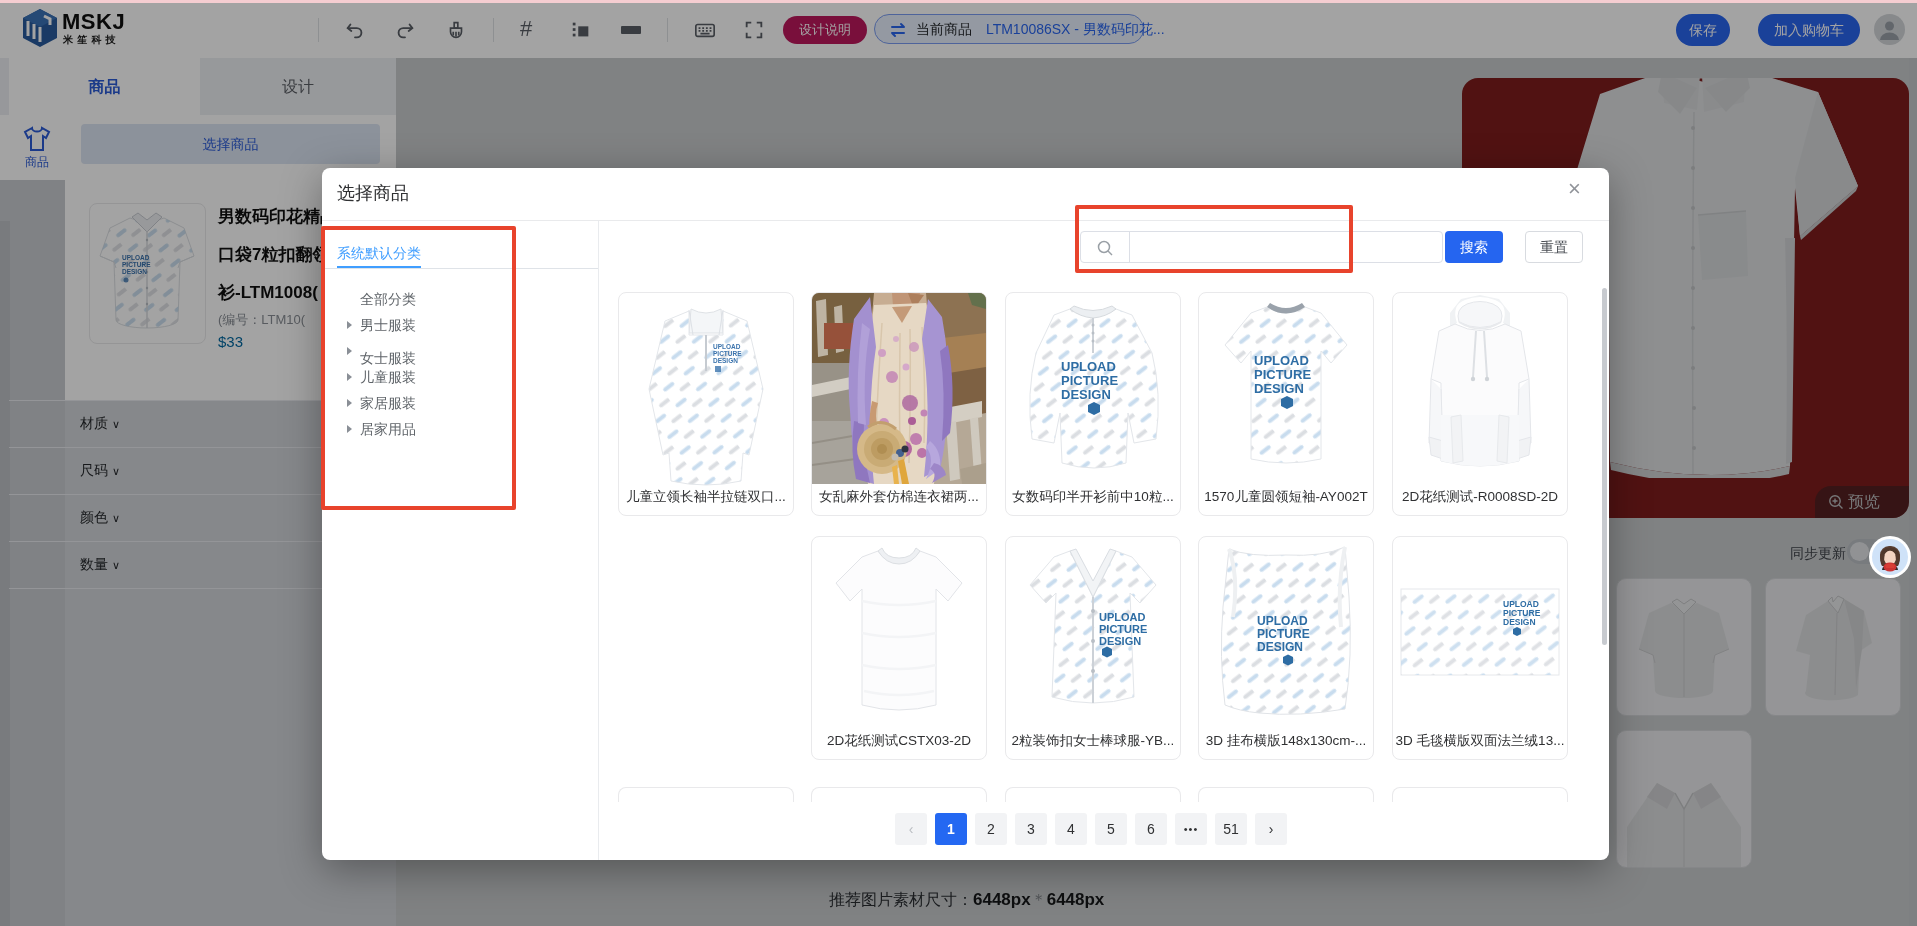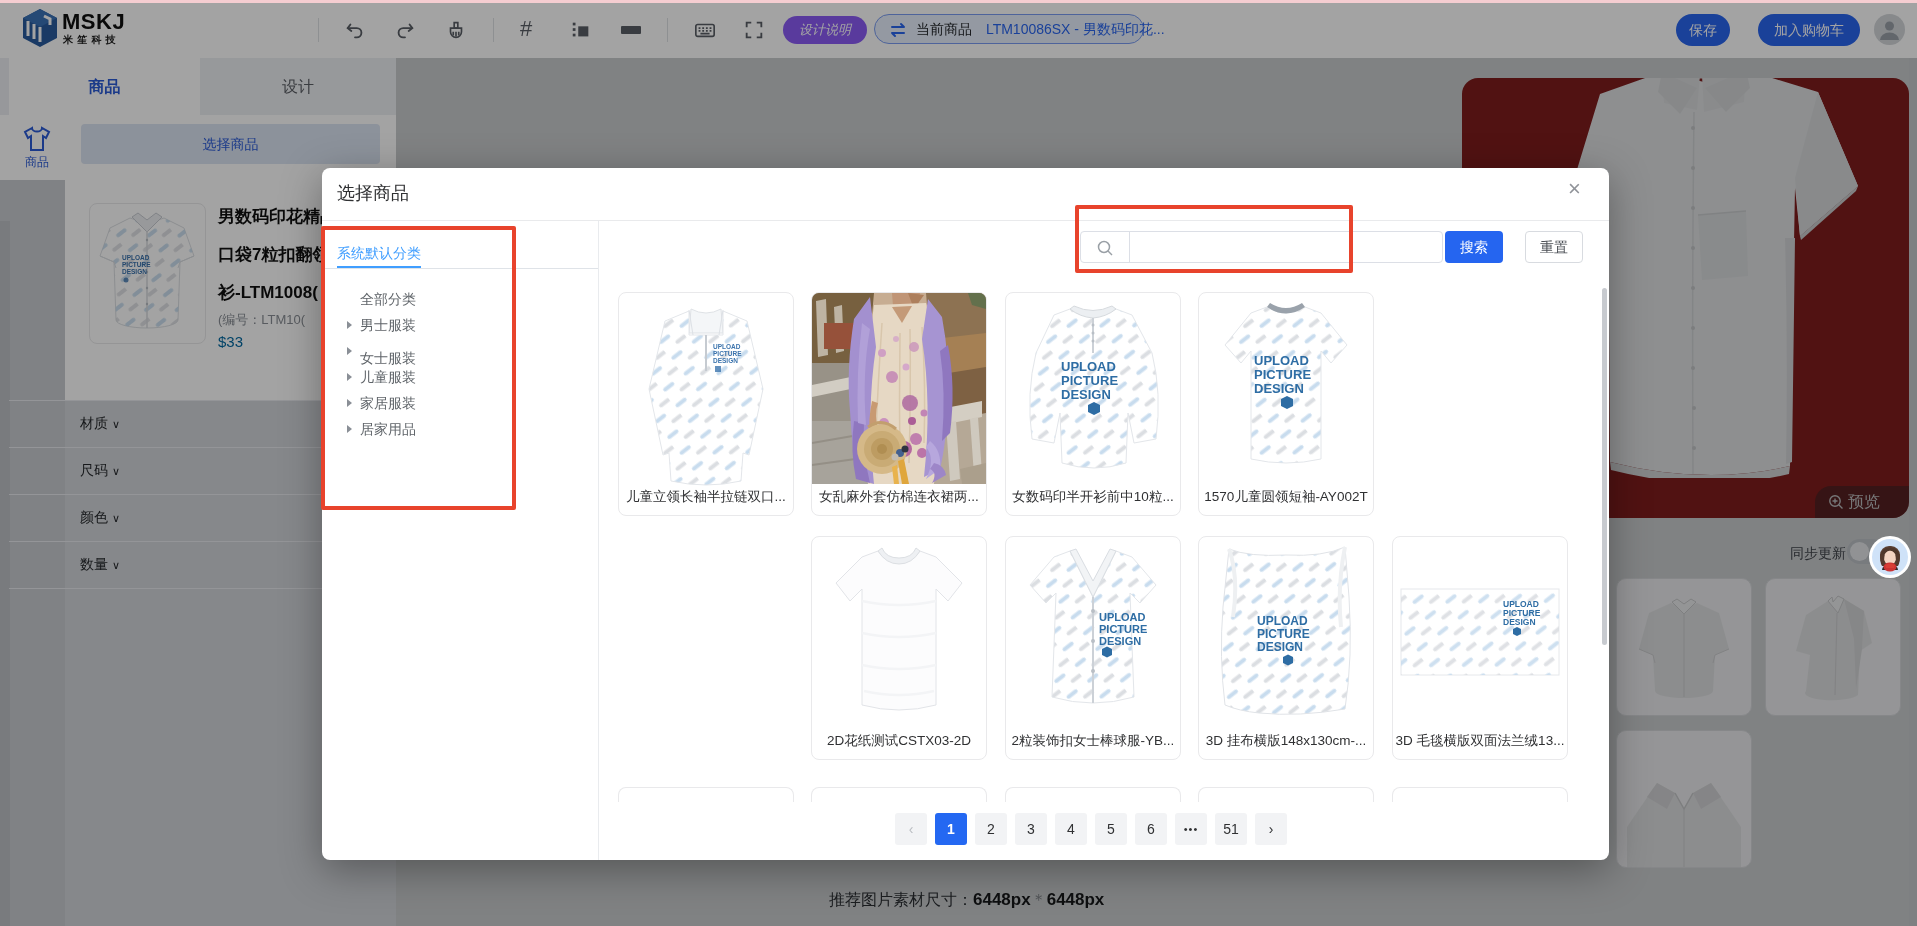--- a/index.html
+++ b/index.html
@@ -3,21 +3,21 @@
 <meta charset="utf-8">
 <style>
 * { margin:0; padding:0; box-sizing:border-box; }
 html,body { width:1917px; height:926px; overflow:hidden; }
 body { font-family:"Liberation Sans", sans-serif; position:relative; background:#c9ccce; }
 .abs { position:absolute; }
 
 #topbar { position:absolute; left:0; top:0; width:1917px; height:58px; background:#ffffff; z-index:1; }
 .vsep { position:absolute; top:18px; width:1px; height:24px; background:#dfe1e5; }
 .ticon { position:absolute; top:19px; width:22px; height:22px; color:#5a5f66; }
-#btn-shuoming { position:absolute; left:783px; top:16px; width:84px; height:28px; border-radius:14px; background:#8b5cf6; color:#fff; font-size:13px; text-align:center; line-height:28px;font-style:italic; }
+#btn-shuoming { position:absolute; left:783px; top:16px; width:84px; height:28px; border-radius:14px; background:#be185d; color:#fff; font-size:13px; text-align:center; line-height:28px; }
 #cur-pill { position:absolute; left:874px; top:14px; width:270px; height:30px; border-radius:15px; border:1px solid #7a9cf2; background:#e8f0fd; line-height:28px; font-size:14px; white-space:nowrap; }
 .btn-prim { position:absolute; top:14px; height:32px; border-radius:16px; background:#2a66f0; color:#fff; font-size:14px; text-align:center; line-height:32px; }
 
 #sidebar { position:absolute; left:0; top:58px; width:396px; height:868px; background:#d2d5d9; z-index:1; }
 #tabrow { position:absolute; left:0; top:0; width:396px; height:57px; background:#eceef2; }
 #tab1 { position:absolute; left:9px; top:0; width:191px; height:57px; background:#fff; color:#2b5bd7; font-weight:bold; font-size:16px; text-align:center; line-height:57px; }
 #tab2 { position:absolute; left:200px; top:0; width:196px; height:57px; background:#edeff3; color:#5c6066; font-size:16px; text-align:center; line-height:57px; }
 #sb-white { position:absolute; left:0; top:57px; width:396px; height:285px; background:#fff; }
 #rail { position:absolute; left:0; top:122px; width:65px; height:746px; background:#c9ccd1; }
 #rail-strip { position:absolute; left:0; top:163px; width:10px; height:705px; background:#bdc0c5; }
@@ -392,20 +392,36 @@
       <path d="M68 14 Q87 26 106 14 L122 20 L148 52 L132 70 L122 58 L122 166 Q87 174 52 166 L52 58 L42 70 L26 52 L52 20 Z" fill="url(#pp)"></path>
       <path d="M68 14 Q87 26 106 14 L122 20 L148 52 L132 70 L122 58 L122 166 Q87 174 52 166 L52 58 L42 70 L26 52 L52 20 Z" fill="none" stroke="#e3e6ea" stroke-width="1"></path>
       <path d="M68 14 Q87 27 106 14 L103 10 Q87 20 71 10 Z" fill="#9aa2ab"></path>
       <text x="55" y="72" font-size="13" font-weight="bold" fill="#2e6da4">UPLOAD</text>
       <text x="55" y="86" font-size="13" font-weight="bold" fill="#2e6da4">PICTURE</text>
       <text x="55" y="100" font-size="13" font-weight="bold" fill="#2e6da4">DESIGN</text>
       <path d="M82 106 l6 -3 6 3 0 7 -6 3 -6 -3 z" fill="#2e6da4"></path>
     </svg>
     <div class="gcap">1570儿童圆领短袖-AY002T</div>
   </div>
+  <div class="gcard" style="left:1070px;top:124px">
+    <svg width="174" height="195" viewBox="0 0 174 195">
+      <path d="M64 30 Q58 12 72 7 Q87 1 102 7 Q116 12 110 30 L117 34 L117 20 L106 6 L87 2 L68 6 L57 20 L57 34 Z" fill="#f0f2f4"></path>
+      <path d="M66 29 Q62 16 74 11 Q87 6 100 11 Q112 16 108 29 Q87 40 66 29 Z" fill="#f6f7f9" stroke="#e4e6ea" stroke-width="1"></path>
+      <path d="M62 31 L46 38 L38 86 L48 90 L48 168 Q87 178 126 168 L126 90 L136 86 L128 38 L112 31 Q87 44 62 31 Z" fill="#fbfbfc" stroke="#e3e5e9" stroke-width="1"></path>
+      <path d="M38 86 L36 150 L50 154 L48 96 M136 86 L138 150 L124 154 L126 96" fill="#f6f7f9" stroke="#e4e6ea" stroke-width="1"></path>
+      <path d="M36 144 L50 148 L50 166 L38 162 Z M138 144 L124 148 L124 166 L136 162 Z" fill="#f1f2f4" stroke="#e4e6ea" stroke-width="1"></path>
+      <path d="M48 122 L126 122 L126 168 Q87 178 48 168 Z" fill="#f7f8fa"></path>
+      <path d="M58 124 L68 122 L70 168 L60 170 Z M116 124 L106 122 L104 168 L114 170 Z" fill="#f2f3f5" stroke="#e7e9ec" stroke-width="1"></path>
+      <path d="M83 38 L80 84 M91 38 L94 84" stroke="#dde0e4" stroke-width="2" fill="none"></path>
+      <circle cx="80" cy="86" r="2.2" fill="#cfd3d8"></circle>
+        <circle cx="94" cy="86" r="2.2" fill="#cfd3d8"></circle>
+      <path d="M66 29 Q87 42 108 29" fill="none" stroke="#e8eaed" stroke-width="2"></path>
+    </svg>
+    <div class="gcap">2D花纸测试-R0008SD-2D</div>
+  </div>
 
   <div class="gcard" style="left:489px;top:368px">
     <svg width="174" height="195" viewBox="0 0 174 195">
       <path d="M66 14 Q72 24 87 24 Q102 24 108 14 L124 20 L150 46 L136 64 L124 52 L124 168 Q87 178 50 168 L50 52 L38 64 L24 46 L50 20 Z" fill="#fcfcfd" stroke="#e2e4e8" stroke-width="1"></path>
       <path d="M66 14 Q74 27 87 27 Q100 27 87 21 Q74 21 70 11 Z" fill="#eef0f3"></path>
       <path d="M66 14 Q74 27 87 27 Q100 27 108 14 L104 11 Q100 21 87 21 Q74 21 70 11 Z" fill="#eef0f3" stroke="#dcdfe3" stroke-width="1"></path>
       <path d="M50 64 Q87 72 124 64 M50 96 Q87 104 124 96 M50 128 Q87 136 124 128 M52 154 Q87 162 122 154" stroke="#f3f4f6" stroke-width="2.5" fill="none"></path>
     </svg>
     <div class="gcap">2D花纸测试CSTX03-2D</div>
   </div>

